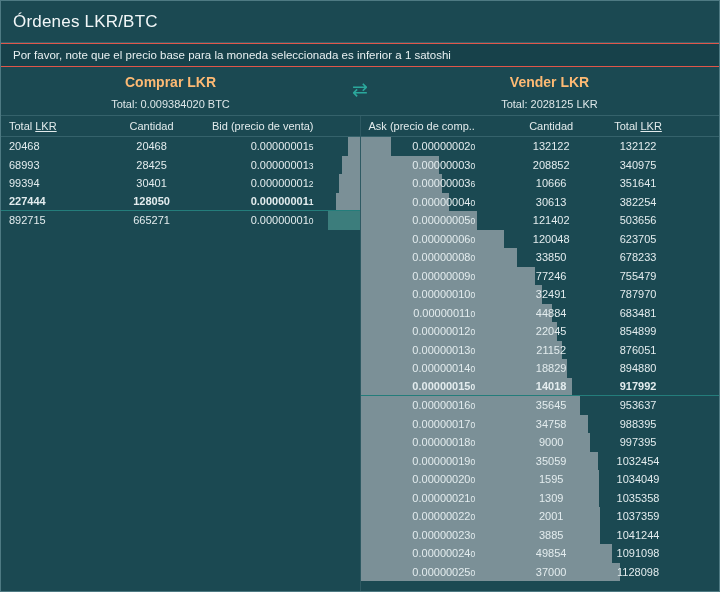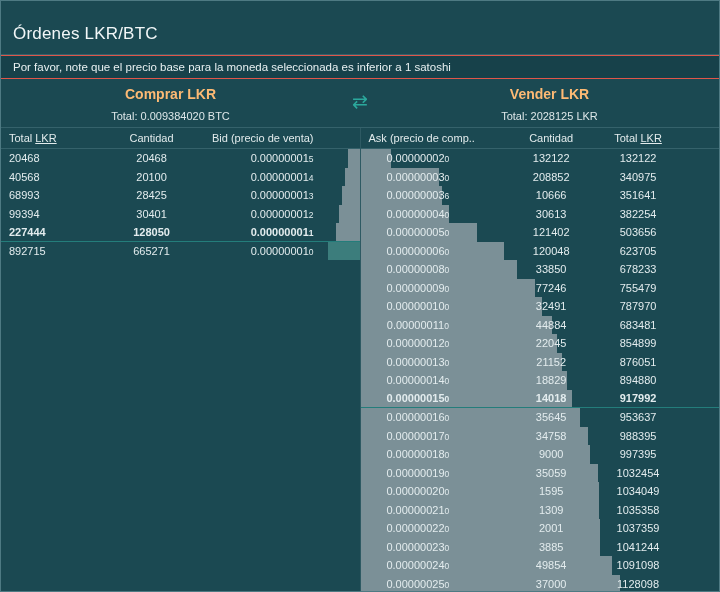--- a/index.html
+++ b/index.html
@@ -13,21 +13,20 @@
     background:#1b4952;
     border:1px solid #4e7a83;
     color:#e8f0f1;
     overflow:hidden;
     position:relative;
   }
   .titlebar {
     height:42px; display:flex; align-items:center;
     padding:0 12px;
     border-bottom:1px solid #35626b;
-    margin-top:12px;
   }
   .title { font-size:17px; font-weight:500; color:#f2f7f8; letter-spacing:.2px; }
   .notice {
     height:24px;
     border-top:1px solid #e0564a;
     border-bottom:1px solid #e0564a;
     background:#17414a;
     display:flex; align-items:center;
     padding:4px 12px;
     font-size:11.5px; color:#e8f0f1;
@@ -59,21 +58,21 @@
   .bar { position:absolute; top:0; bottom:0; background:rgba(189,191,199,.60); }
   .bar.sell { left:0; }
   .bar.buy  { right:0; }
   .bar.buy.hl { background:rgba(88,168,158,.55); width:32px !important; }
   .cell { position:relative; white-space:nowrap; z-index:1; }
   
   .c-a { width:28%; padding-left:8px; text-align:left; }
   .c-b { width:28%; text-align:center; }
   .c-c { flex:1; text-align:right; padding-right:46px; }
   
-  .s-a { width:32%; text-align:center; }
+  .s-a { width:32%; text-align:right; }
   .s-b { width:34%; text-align:center; padding-left:30px; }
   .s-c { width:34%; text-align:center; padding-right:40px; }
   .ask-hdr { text-align:left; padding-left:8px; overflow:hidden; }
   .sub { font-size:8.5px; }
   .link { text-decoration:underline; color:inherit; margin-left:3px; cursor:pointer; }
 </style>
 </head>
 <body>
 
 <div class="page">
@@ -109,26 +108,20 @@
         <div class="cell c-c hdr">Bid (precio de venta)</div>
       </div>
       <div class="tbody" id="buy-body">
           <div class="row">
             <div class="bar buy" style="width: 12px;"></div>
             <div class="cell c-a">20468</div>
             <div class="cell c-b">20468</div>
             <div class="cell c-c"><span>0.00000001</span><span class="sub">5</span></div>
           </div>
           <div class="row">
-            <div class="bar buy" style="width: 14.8px;"></div>
-            <div class="cell c-a">40568</div>
-            <div class="cell c-b">20100</div>
-            <div class="cell c-c"><span>0.00000001</span><span class="sub">4</span></div>
-          </div>
-          <div class="row">
             <div class="bar buy" style="width: 17.6px;"></div>
             <div class="cell c-a">68993</div>
             <div class="cell c-b">28425</div>
             <div class="cell c-c"><span>0.00000001</span><span class="sub">3</span></div>
           </div>
           <div class="row">
             <div class="bar buy" style="width: 20.4px;"></div>
             <div class="cell c-a">99394</div>
             <div class="cell c-b">30401</div>
             <div class="cell c-c"><span>0.00000001</span><span class="sub">2</span></div>

